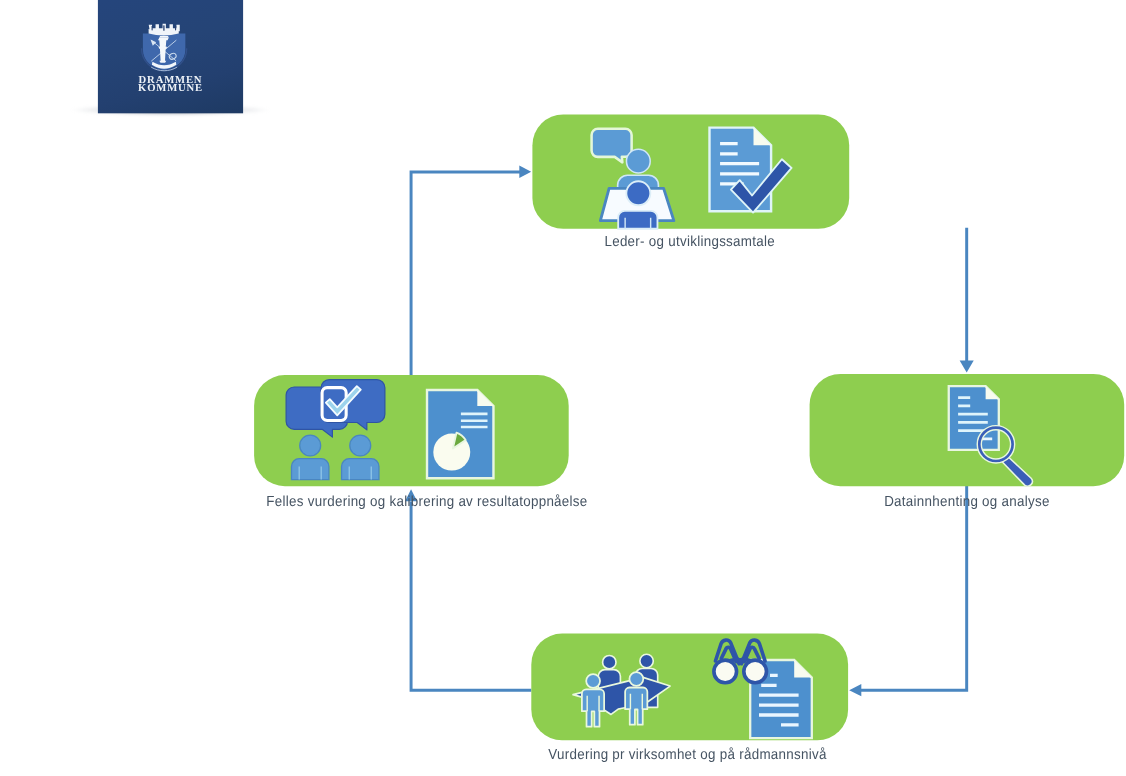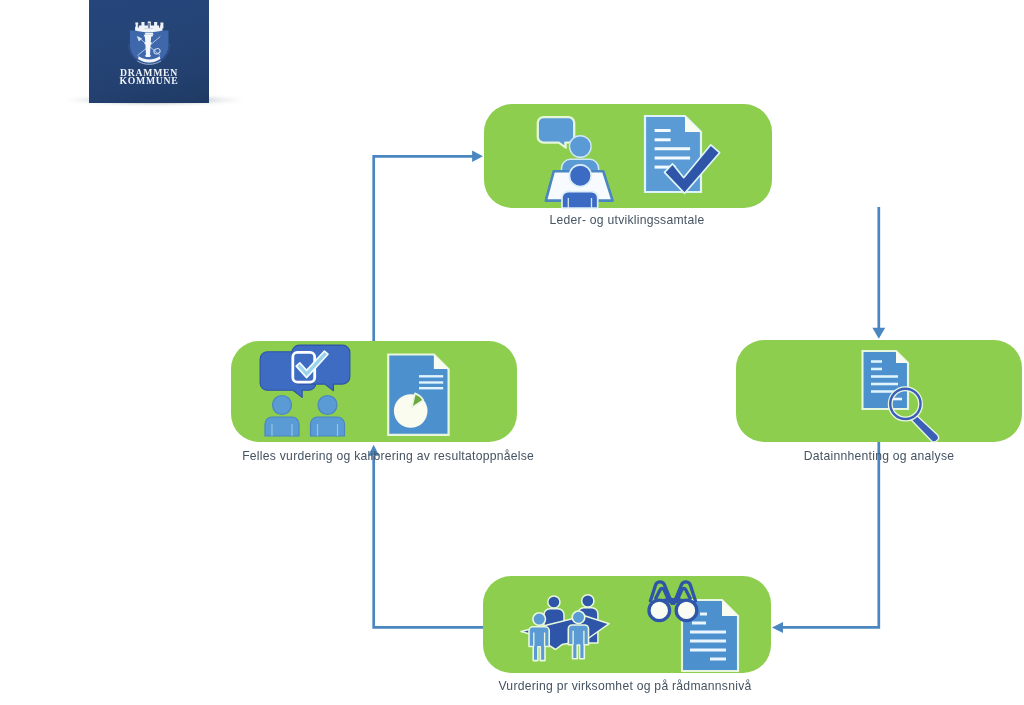--- a/index.html
+++ b/index.html
@@ -1,21 +1,21 @@
 <!DOCTYPE html>
 <html><head>
 <meta charset="utf-8">
 <style>
   html,body{margin:0;padding:0;}
   body{width:1024px;height:705px;background:#ffffff;font-family:"Liberation Sans",sans-serif;overflow:hidden;}
   #stage{position:absolute;left:0;top:0;width:1024px;height:705px;filter:blur(.35px);}
   #flow{position:absolute;left:0;top:0;}
   .cap{position:absolute;color:#455362;font-size:13.3px;white-space:nowrap;text-align:center;
     letter-spacing:.28px;transform:scaleX(.915);transform-origin:50% 0;}
-  .logo-wrap{position:absolute;left:89px;top:0px;width:120px;height:103px;border-radius:21px;}
+  .logo-wrap{position:absolute;left:89px;top:0px;width:132px;height:103px;border-radius:21px;}
   .logo-bg{position:absolute;inset:0;background:linear-gradient(165deg,#25457C 0%,#254476 40%,#234070 70%,#1E3A63 100%);}
   .logo-txt{position:absolute;left:0;right:0;top:69.2px;text-align:center;color:#EEF3F8;font-family:"Liberation Serif",serif;font-weight:bold;font-size:9.7px;line-height:7.9px;letter-spacing:.75px;}
   .logo-shadow{position:absolute;left:52px;top:94px;width:206px;height:12px;background:radial-gradient(ellipse 103px 6px at 103px 6px, rgba(80,88,100,.82) 0%, rgba(110,118,130,.58) 35%, rgba(170,176,186,.28) 62%, rgba(255,255,255,0) 88%);filter:blur(1.6px);}
 </style>
 </head>
 <body>
 
 <div id="stage">
 
   <div class="logo-shadow"></div>

